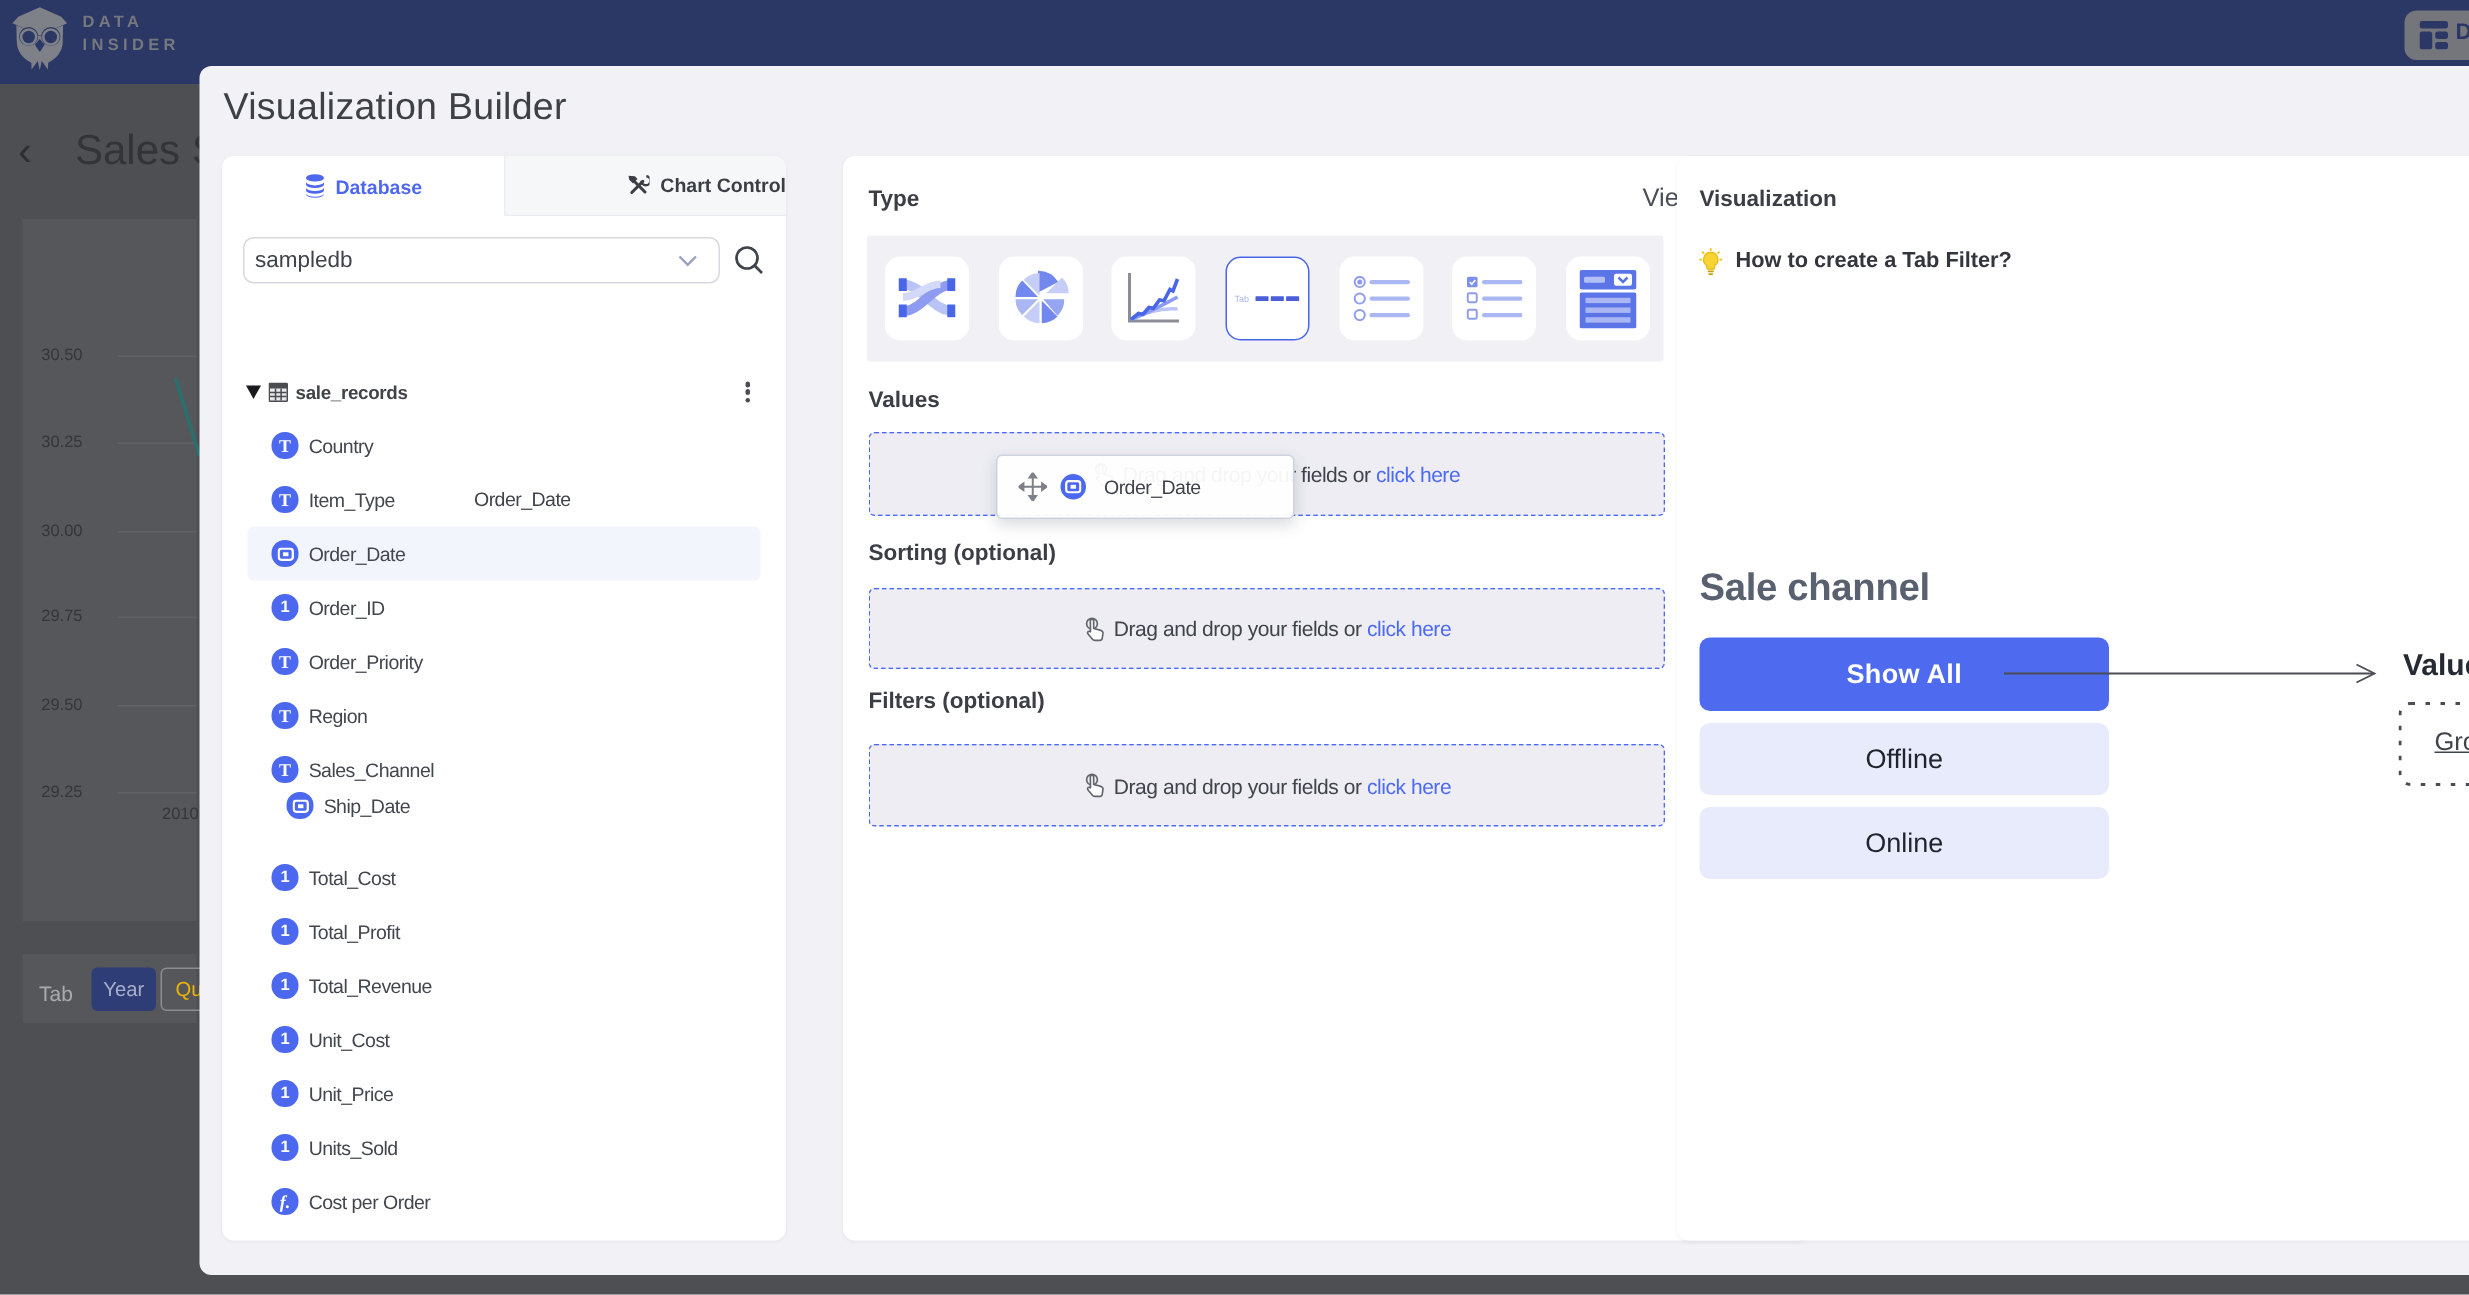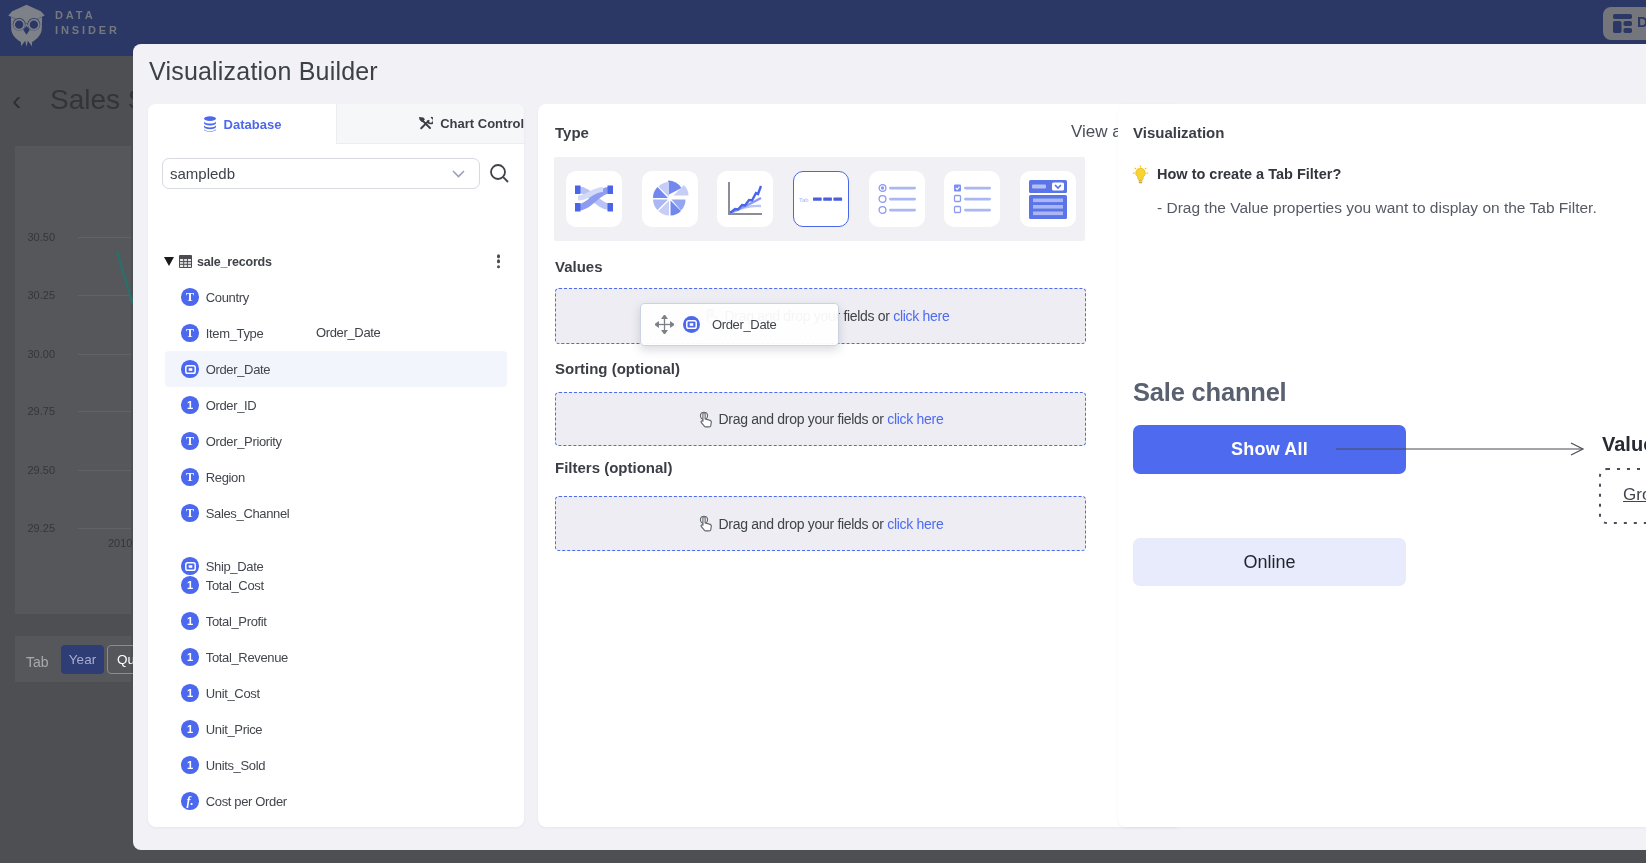--- a/index.html
+++ b/index.html
@@ -13,28 +13,28 @@
   #logo-text { left:55px; top:8px; color:#75787f; font-size:11px; font-weight:bold; letter-spacing:2.9px; line-height:14.5px; }
   #back-chevron { left:12px; top:85px; color:#2e2f33; font-size:28px; }
   #page-title { left:50px; top:84px; color:#333438; font-size:28px; font-weight:500; }
   #chart-card { left:15px; top:146px; width:116px; height:468px; background:#56575b; }
   .ylab { position:absolute; width:55px; text-align:right; font-size:11px; color:#35363a; }
   .gline { position:absolute; left:78px; width:53px; height:1px; background:#616266; }
   #xlab { left:108px; top:537px; font-size:11px; color:#35363a; }
   #toolbar { left:15px; top:636px; width:116px; height:46px; background:#56575b; }
   #tab-lbl { left:26px; top:654px; font-size:14px; color:#a9aaae; }
   #year-btn { left:61px; top:645px; width:43px; height:29px; background:#2f3d76; border-radius:4px; color:#a7adcb; font-size:13.5px; text-align:center; line-height:29px; }
-  #qu-btn { left:107px; top:645px; width:40px; height:29px; border:1px solid #8b8c90; border-radius:4px; color:#ffffff; font-size:13.5px; line-height:27px; padding-left:9px; }
+  #qu-btn { left:107px; top:645px; width:40px; height:29px; border:1px solid #8b8c90; border-radius:4px; color:#eab308; font-size:13.5px; line-height:27px; padding-left:9px; }
 
   
   #modal { left:133px; top:44px; width:1513px; height:806px; background:#f1f1f6; border-radius:8px 0 0 8px; }
   #modal-title { left:16px; top:13px; color:#3d4045; font-size:25px; font-weight:500; letter-spacing:0.2px; }
   .card { position:absolute; background:#fff; border-radius:8px; top:60px; height:723px; box-shadow:0 1px 3px rgba(40,44,60,0.05); }
   #card-left { left:15px; width:376px; }
-  #card-mid { left:405px; width:645px; }
+  #card-mid { left:429px; width:645px; }
   #card-right { left:985px; width:528px; border-radius:8px 0 0 8px; }
 
   
   .tabrow { position:absolute; left:0; top:0; width:100%; height:40px;padding-left:46px; }
   .tab { position:absolute; top:0; height:40px; width:188px; display:flex; align-items:center; justify-content:center; gap:7px; font-size:13px; font-weight:bold; }
   .tab.active { left:0; color:#4d68ee; background:#fff; border-radius:8px 0 0 0; }
   .tab.inactive { left:188px; color:#3b3e45; background:#f6f7f9; border-radius:0 8px 0 0; border-left:1px solid #ececf1; border-bottom:1px solid #ececf1;justify-content:flex-end; }
   #search-input { left:14px; top:54px; width:318px; height:31px; background:#fff; border:1px solid #d8d8e0; border-radius:7px; font-size:15px; color:#3f434a; line-height:29px; padding-left:7px; }
   .trow { position:absolute; left:0; width:100%; height:43px; display:flex; align-items:center; }
   .caret-r { width:0; height:0; border-left:9px solid #1a1b1e; border-top:5.5px solid transparent; border-bottom:5.5px solid transparent; margin-left:18px; }
@@ -195,21 +195,21 @@
             <span style="font-family:'Liberation Serif',serif; font-size:12px;">T</span>
           </span>
           <span class="fname">Region</span>
         </div>
         <div class="frow" style="top:391px;">
           <span class="ficon">
             <span style="font-family:'Liberation Serif',serif; font-size:12px;">T</span>
           </span>
           <span class="fname">Sales_Channel</span>
         </div>
-        <div class="frow" style="top:444px;">
+        <div class="frow" style="top:415px;margin-left:10px;">
           <span class="ficon">
             <svg width="11" height="9" viewBox="0 0 11 9">
               <rect x="0.8" y="0.8" width="9.4" height="7.4" rx="1.8" fill="none" stroke="#fff" stroke-width="1.5"></rect>
               <rect x="3.7" y="3.2" width="3.6" height="2.6" fill="#fff"></rect>
             </svg>
           </span>
           <span class="fname">Ship_Date</span>
         </div>
         <div class="frow" style="top:463px;">
           <span class="ficon">
@@ -409,23 +409,23 @@
           <line x1="3" y1="3" x2="4.5" y2="4.5"></line>
           <line x1="16" y1="3" x2="14.5" y2="4.5"></line>
           <line x1="1" y1="9" x2="3" y2="9"></line>
           <line x1="16" y1="9" x2="18" y2="9"></line>
         </g>
         <path d="M9.5 3.5 a5.3 5.3 0 0 1 3 9.7 l0 1.8 a1 1 0 0 1 -1 1 l-4 0 a1 1 0 0 1 -1 -1 l0 -1.8 a5.3 5.3 0 0 1 3 -9.7 Z" fill="#f7d433" stroke="#e8b70a" stroke-width="0.8"></path>
         <rect x="7.2" y="17" width="4.6" height="1.4" rx="0.7" fill="#c9a00a"></rect>
         <rect x="7.7" y="19" width="3.6" height="1.3" rx="0.65" fill="#c9a00a"></rect>
       </svg>
     <div id="howto">How to create a Tab Filter?</div>
-    <div id="howto-sub">- Drag the Value properties you want to display on the Tab Filter.</div>
     <div id="salechannel">Sale channel</div>
     <div class="chanbtn" id="btn-showall">Show All</div>
+    <div class="chanbtn" id="btn-offline">Offline</div>
     <div class="chanbtn" id="btn-online">Online</div>
     <svg class="abs" style="left:218px; top:338px;" width="250" height="14" viewBox="0 0 250 14">
         <line x1="0" y1="7" x2="246" y2="7" stroke="#4a4d55" stroke-width="1.2"></line>
         <polyline points="235,1 247,7 235,13" fill="none" stroke="#4a4d55" stroke-width="1.2"></polyline>
       </svg>
     <div id="value-lbl">Value</div>
     <div id="dashedbox">
         <svg width="170" height="56" style="position:absolute;left:0;top:0;">
           <rect x="1" y="1" width="168" height="54" rx="7" fill="none" stroke="#4a4d55" stroke-width="2" stroke-dasharray="3 7"></rect>
         </svg>

